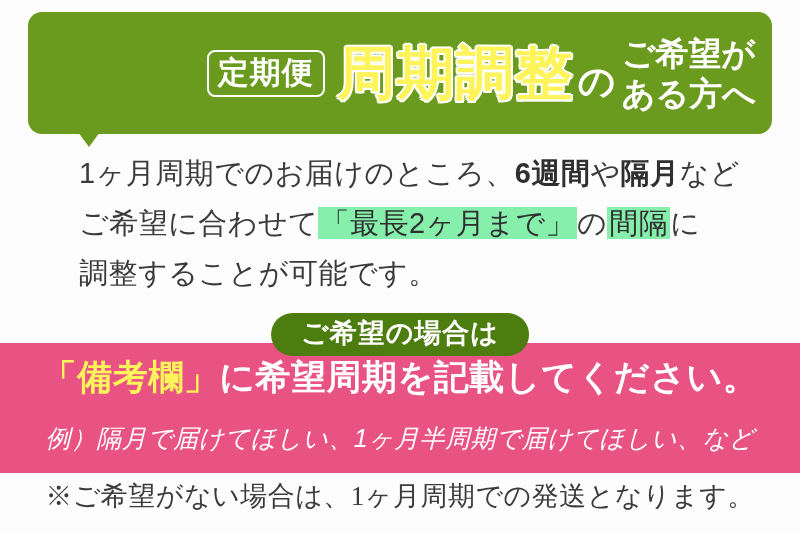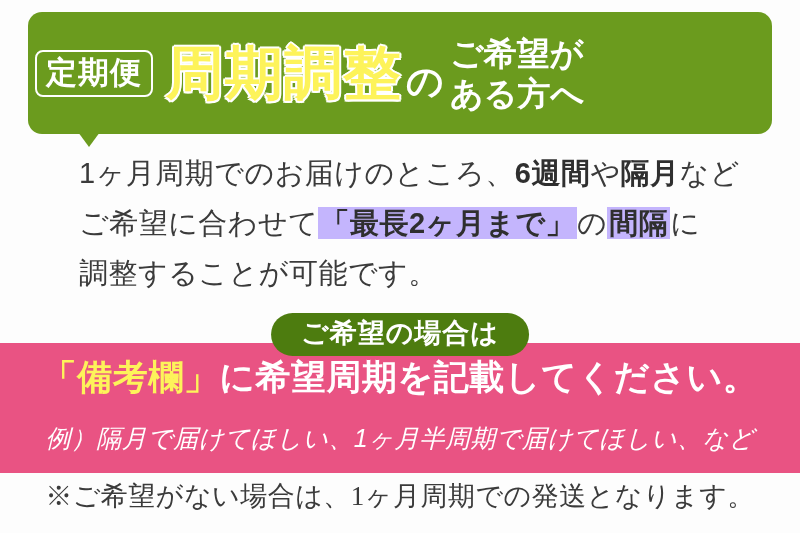--- a/index.html
+++ b/index.html
@@ -25,21 +25,22 @@
     position: absolute;
     left: 28px;
     top: 12px;
     width: 744px;
     height: 122px;
     background: #6b9b1e;
     border-radius: 14px;
     display: flex;
     align-items: center;
     box-sizing: border-box;
-    padding: 0 7px;
+    padding: 0 16px;
+    justify-content: flex-end;
   }
   .banner-tail {
     position: absolute;
     left: 78px;
     top: 132px;
     width: 0;
     height: 0;
     border-left: 11px solid transparent;
     border-right: 11px solid transparent;
     border-top: 15px solid #6b9b1e;
@@ -100,22 +101,22 @@
     line-height: 50px;
     letter-spacing: 0.5px;
     white-space: nowrap;
   }
   .body-copy .line { display: block; margin-left: 39px; }
   .hl-strong {
     color: #2f2f2f;
     font-weight: bold;
   }
   .hl-yellow {
-    background: #c4b5fd;
-    font-weight: bold;
+    background: #86efac;
+    font-weight: normal;
     color: #2f2f2f;
     padding: 0 2px;
   }
 
   
   .pink-block {
     position: absolute;
     left: 0;
     top: 343px;
     width: 800px;

